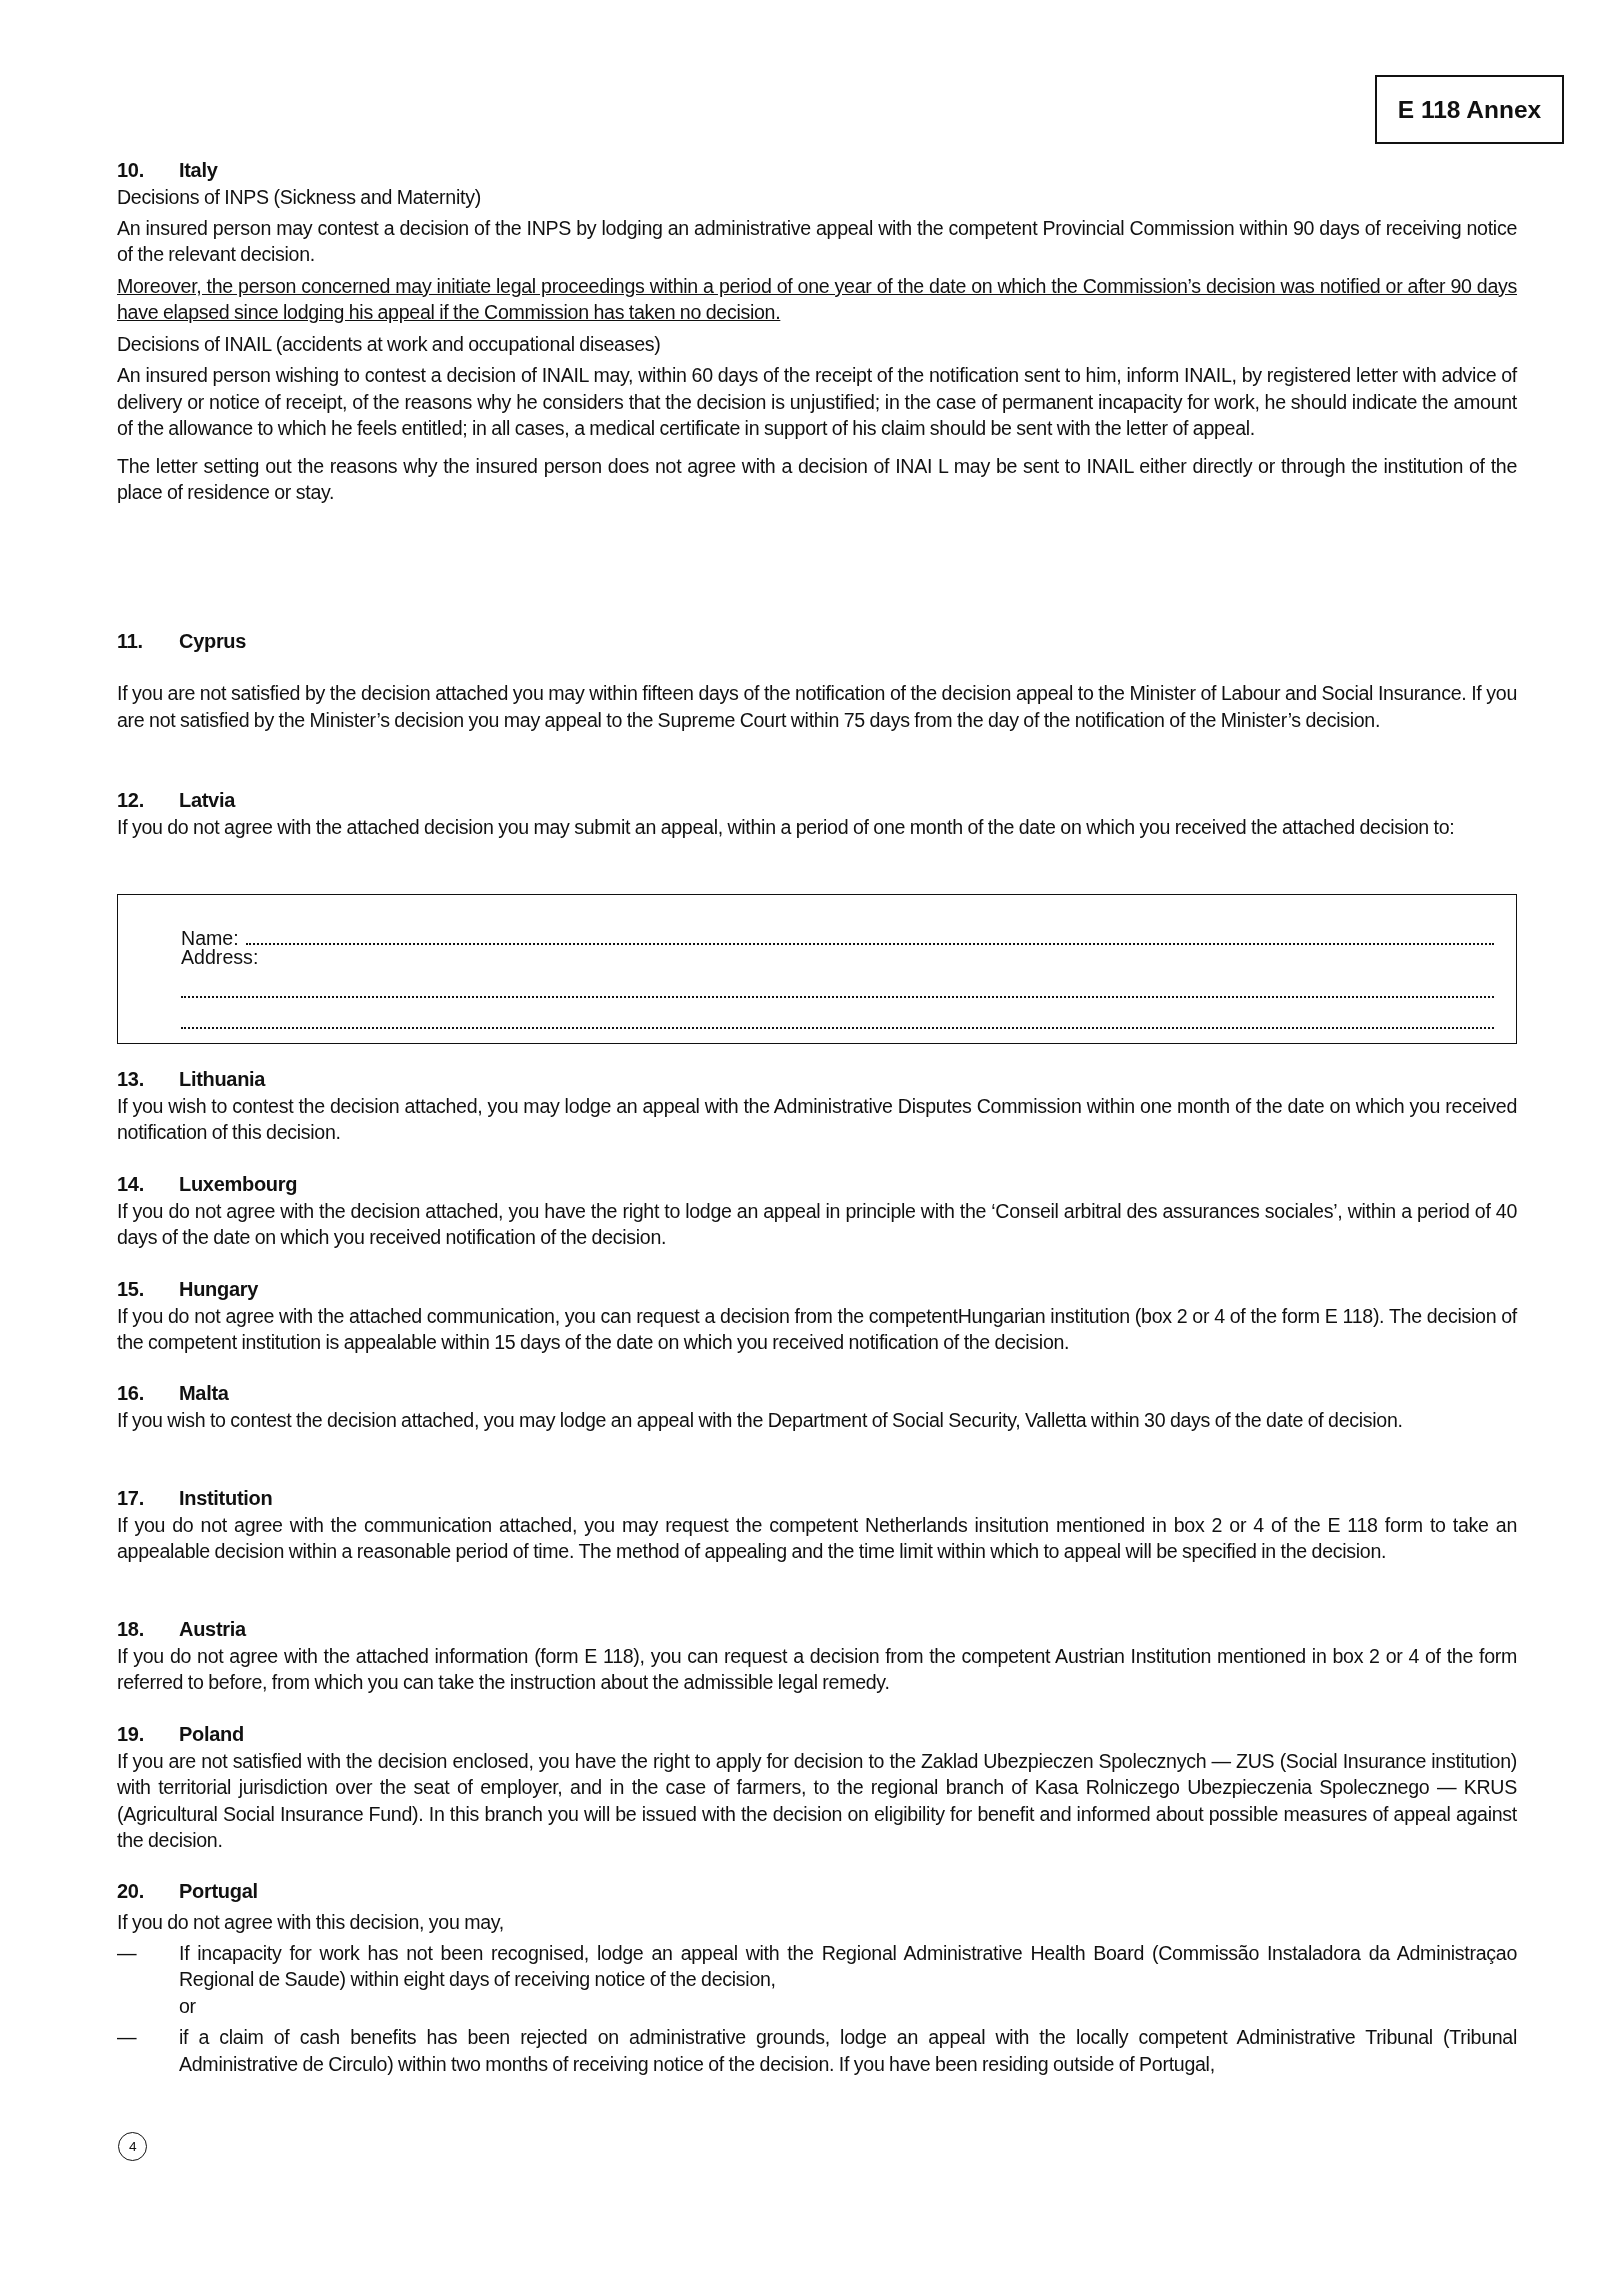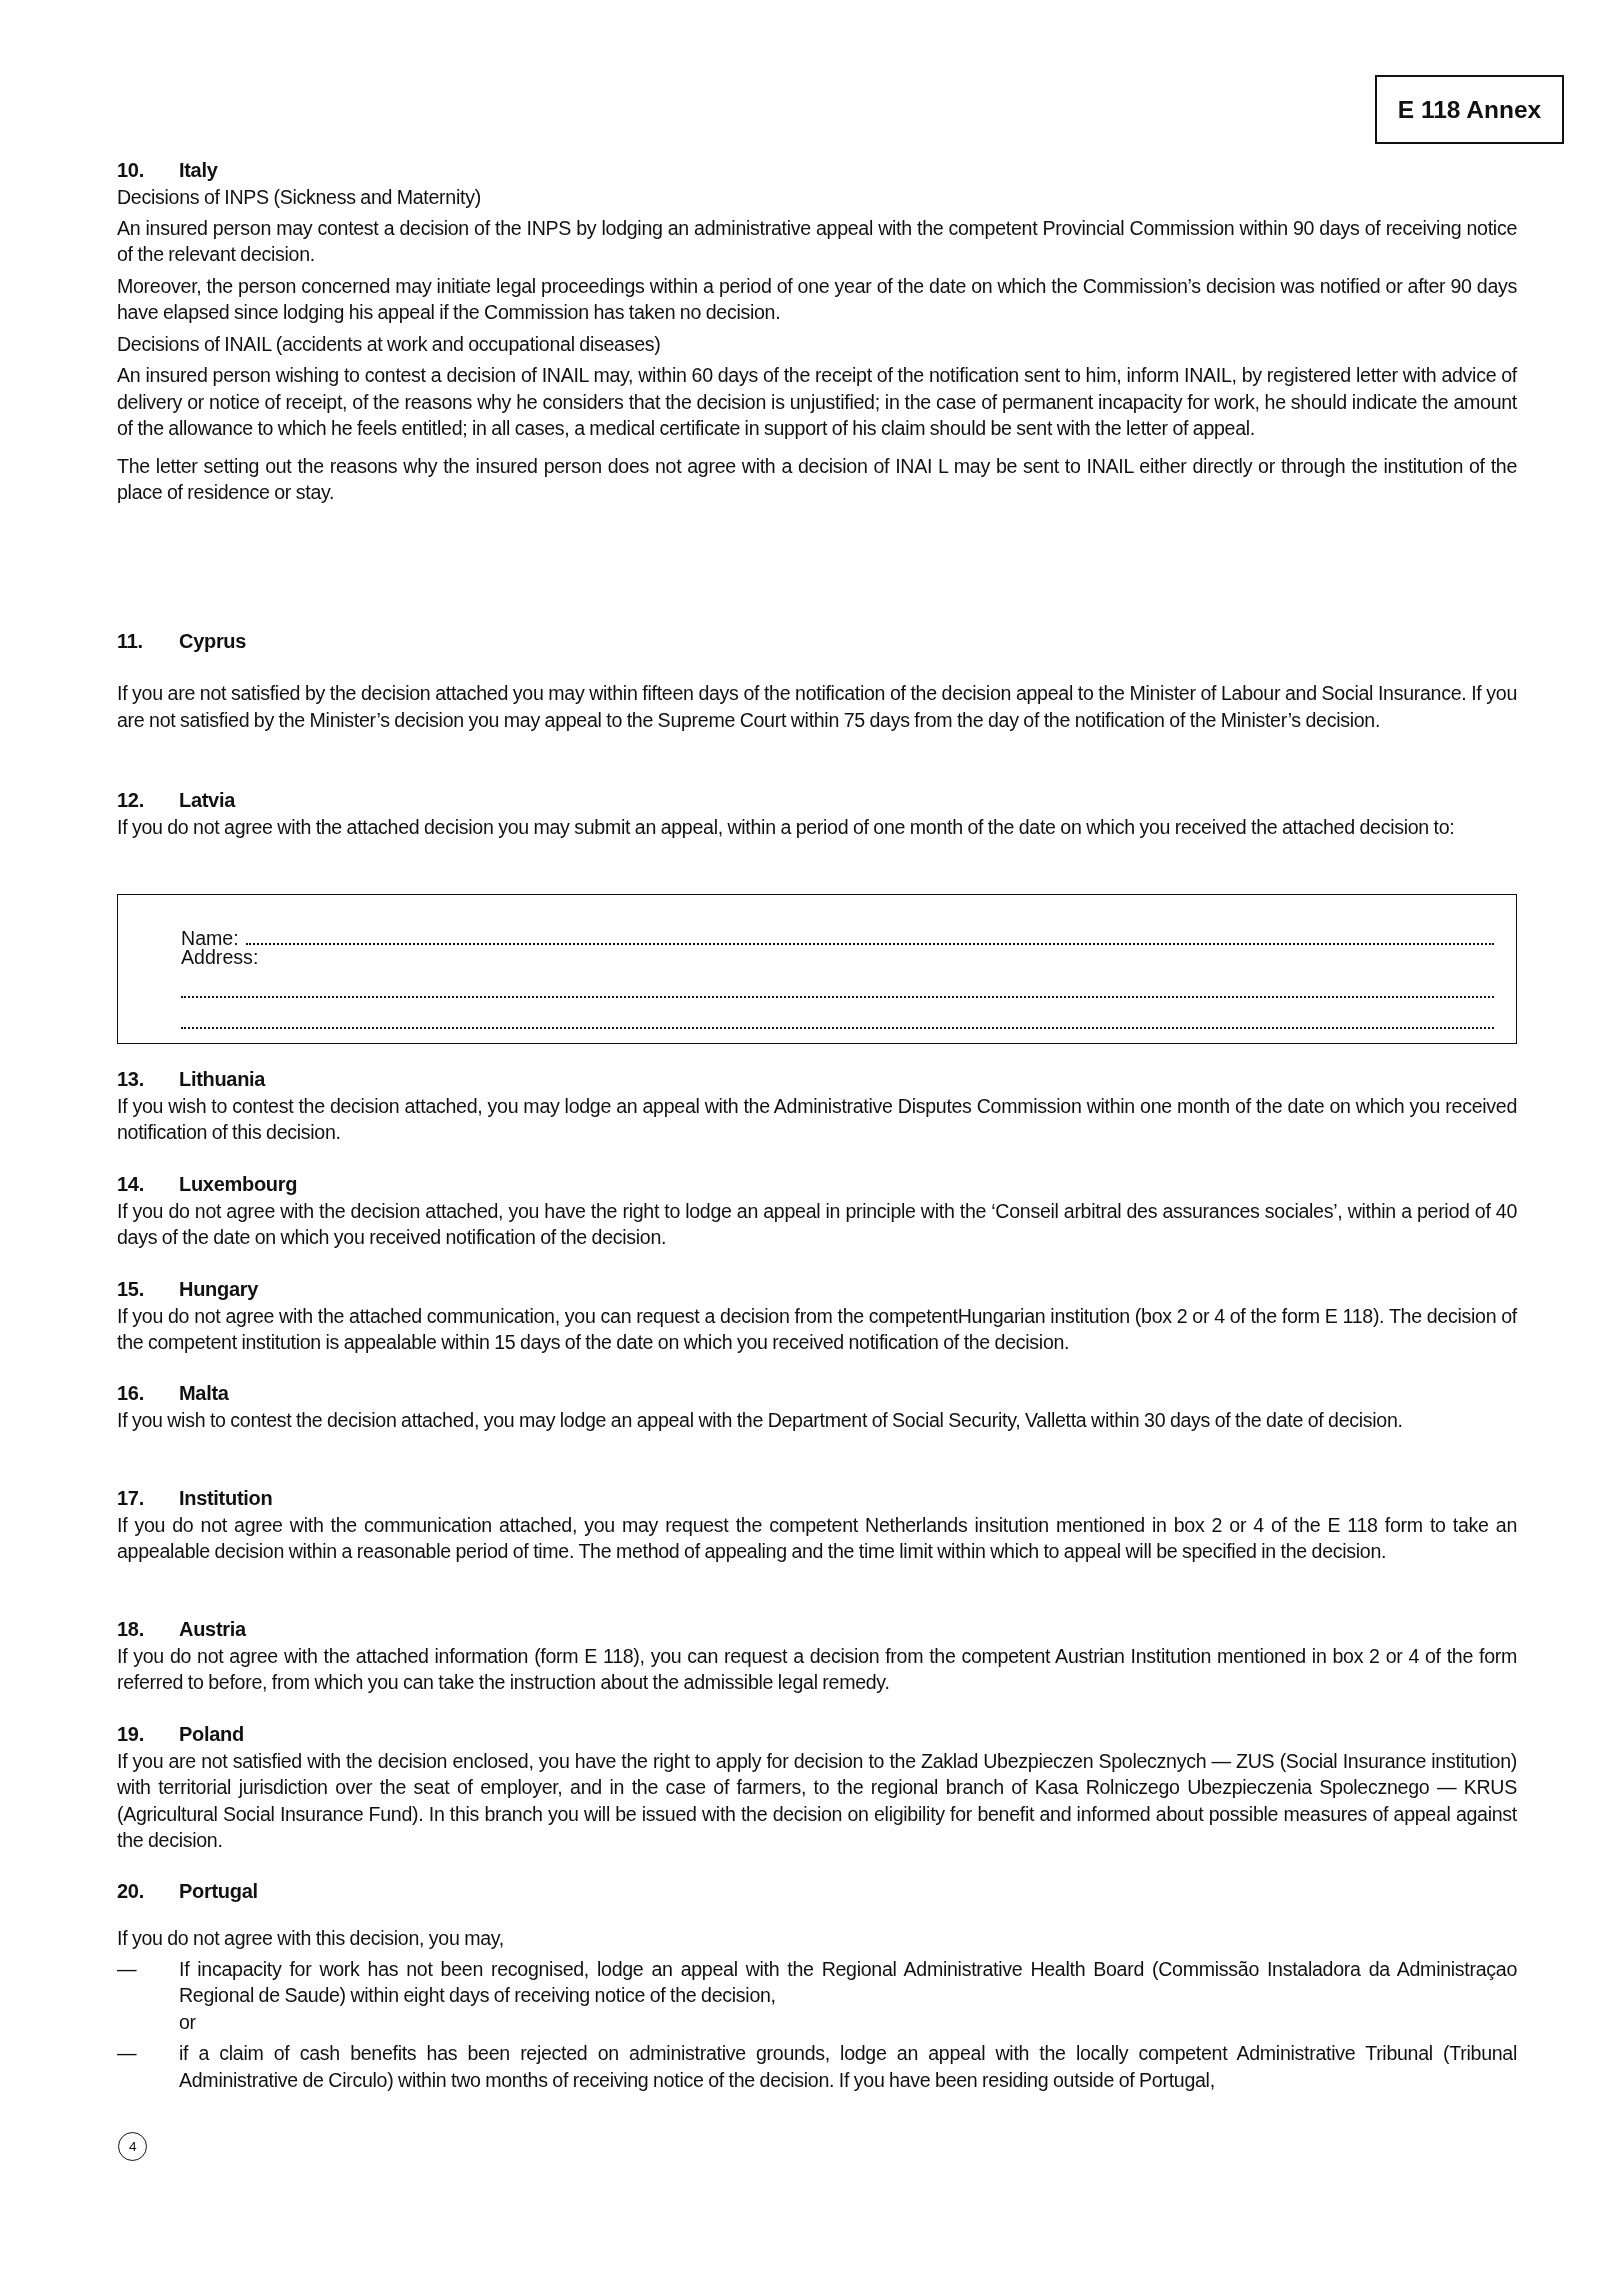--- a/index.html
+++ b/index.html
@@ -30,21 +30,21 @@
 <body>
 
 <div class="page-badge">E 118 Annex</div>
 
 <div class="blk" style="top:157px;">
   <div class="head">
     <span class="num">10.</span><span>Italy</span>
   </div>
   <div class="sub">Decisions of INPS (Sickness and Maternity)</div>
   <p style="margin-top:4.9px;">An insured person may contest a decision of the INPS by lodging an administrative appeal with the competent Provincial Commission within 90 days of receiving notice of the relevant decision.</p>
-  <p style="margin-top:4.9px;">Moreover, the person concerned may initiate legal proceedings within a period of one year of the date on which the Commission’s decision was notified or after 90 days have elapsed since lodging his appeal if the Commission has taken no decision.</p>
+  <p style="margin-top:4.9px;text-decoration:underline;">Moreover, the person concerned may initiate legal proceedings within a period of one year of the date on which the Commission’s decision was notified or after 90 days have elapsed since lodging his appeal if the Commission has taken no decision.</p>
   <div class="sub" style="margin-top:4.9px;">Decisions of INAIL (accidents at work and occupational diseases)</div>
   <p style="margin-top:4.9px;">An insured person wishing to contest a decision of INAIL may, within 60 days of the receipt of the notification sent to him, inform INAIL, by registered letter with advice of delivery or notice of receipt, of the reasons why he considers that the decision is unjustified; in the case of permanent incapacity for work, he should indicate the amount of the allowance to which he feels entitled; in all cases, a medical certificate in support of his claim should be sent with the letter of appeal.</p>
   <p style="margin-top:11px;">The letter setting out the reasons why the insured person does not agree with a decision of INAI L may be sent to INAIL either directly or through the institution of the place of residence or stay.</p>
 </div>
 
 <div class="blk" style="top:628px;">
   <div class="head">
     <span class="num">11.</span><span>Cyprus</span>
   </div>
   <p style="margin-top:25.5px;">If you are not satisfied by the decision attached you may within fifteen days of the notification of the decision appeal to the Minister of Labour and Social Insurance.  If you are not satisfied by the Minister’s decision you may appeal to the Supreme Court within 75 days from the day of the notification of the Minister’s decision.</p>
@@ -115,21 +115,21 @@
   <div class="head">
     <span class="num">19.</span><span>Poland</span>
   </div>
   <p>If you are not satisfied with the decision enclosed, you have the right to apply for decision to the Zaklad Ubezpieczen Spolecznych — ZUS (Social Insurance institution) with territorial jurisdiction over the seat of employer, and in the case of farmers, to the regional branch of Kasa Rolniczego Ubezpieczenia Spolecznego — KRUS (Agricultural Social Insurance Fund). In this branch you will be issued with the decision on eligibility for benefit and informed about possible measures of appeal against the decision.</p>
 </div>
 
 <div class="blk" style="top:1878px;">
   <div class="head">
     <span class="num">20.</span><span>Portugal</span>
   </div>
-  <p style="margin-top:20px;">If you do not agree with this decision, you may,</p>
+  <p style="margin-top:4px;">If you do not agree with this decision, you may,</p>
   <div class="dash-item" style="margin-top:4.9px;">
     <span class="dash">—</span>
     <span class="txt">If incapacity for work has not been recognised, lodge an appeal with the Regional Administrative Health Board (Commissão Instaladora da Administraçao Regional de Saude) within eight days of receiving notice of the decision,</span>
   </div>
   <div class="indent">or</div>
   <div class="dash-item" style="margin-top:4.9px;">
     <span class="dash">—</span>
     <span class="txt">if a claim of cash benefits has been rejected on administrative grounds, lodge an appeal with the locally competent Administrative Tribunal (Tribunal Administrative de Circulo) within two months of receiving notice of the decision. If you have been residing outside of Portugal,</span>
   </div>
 </div>

